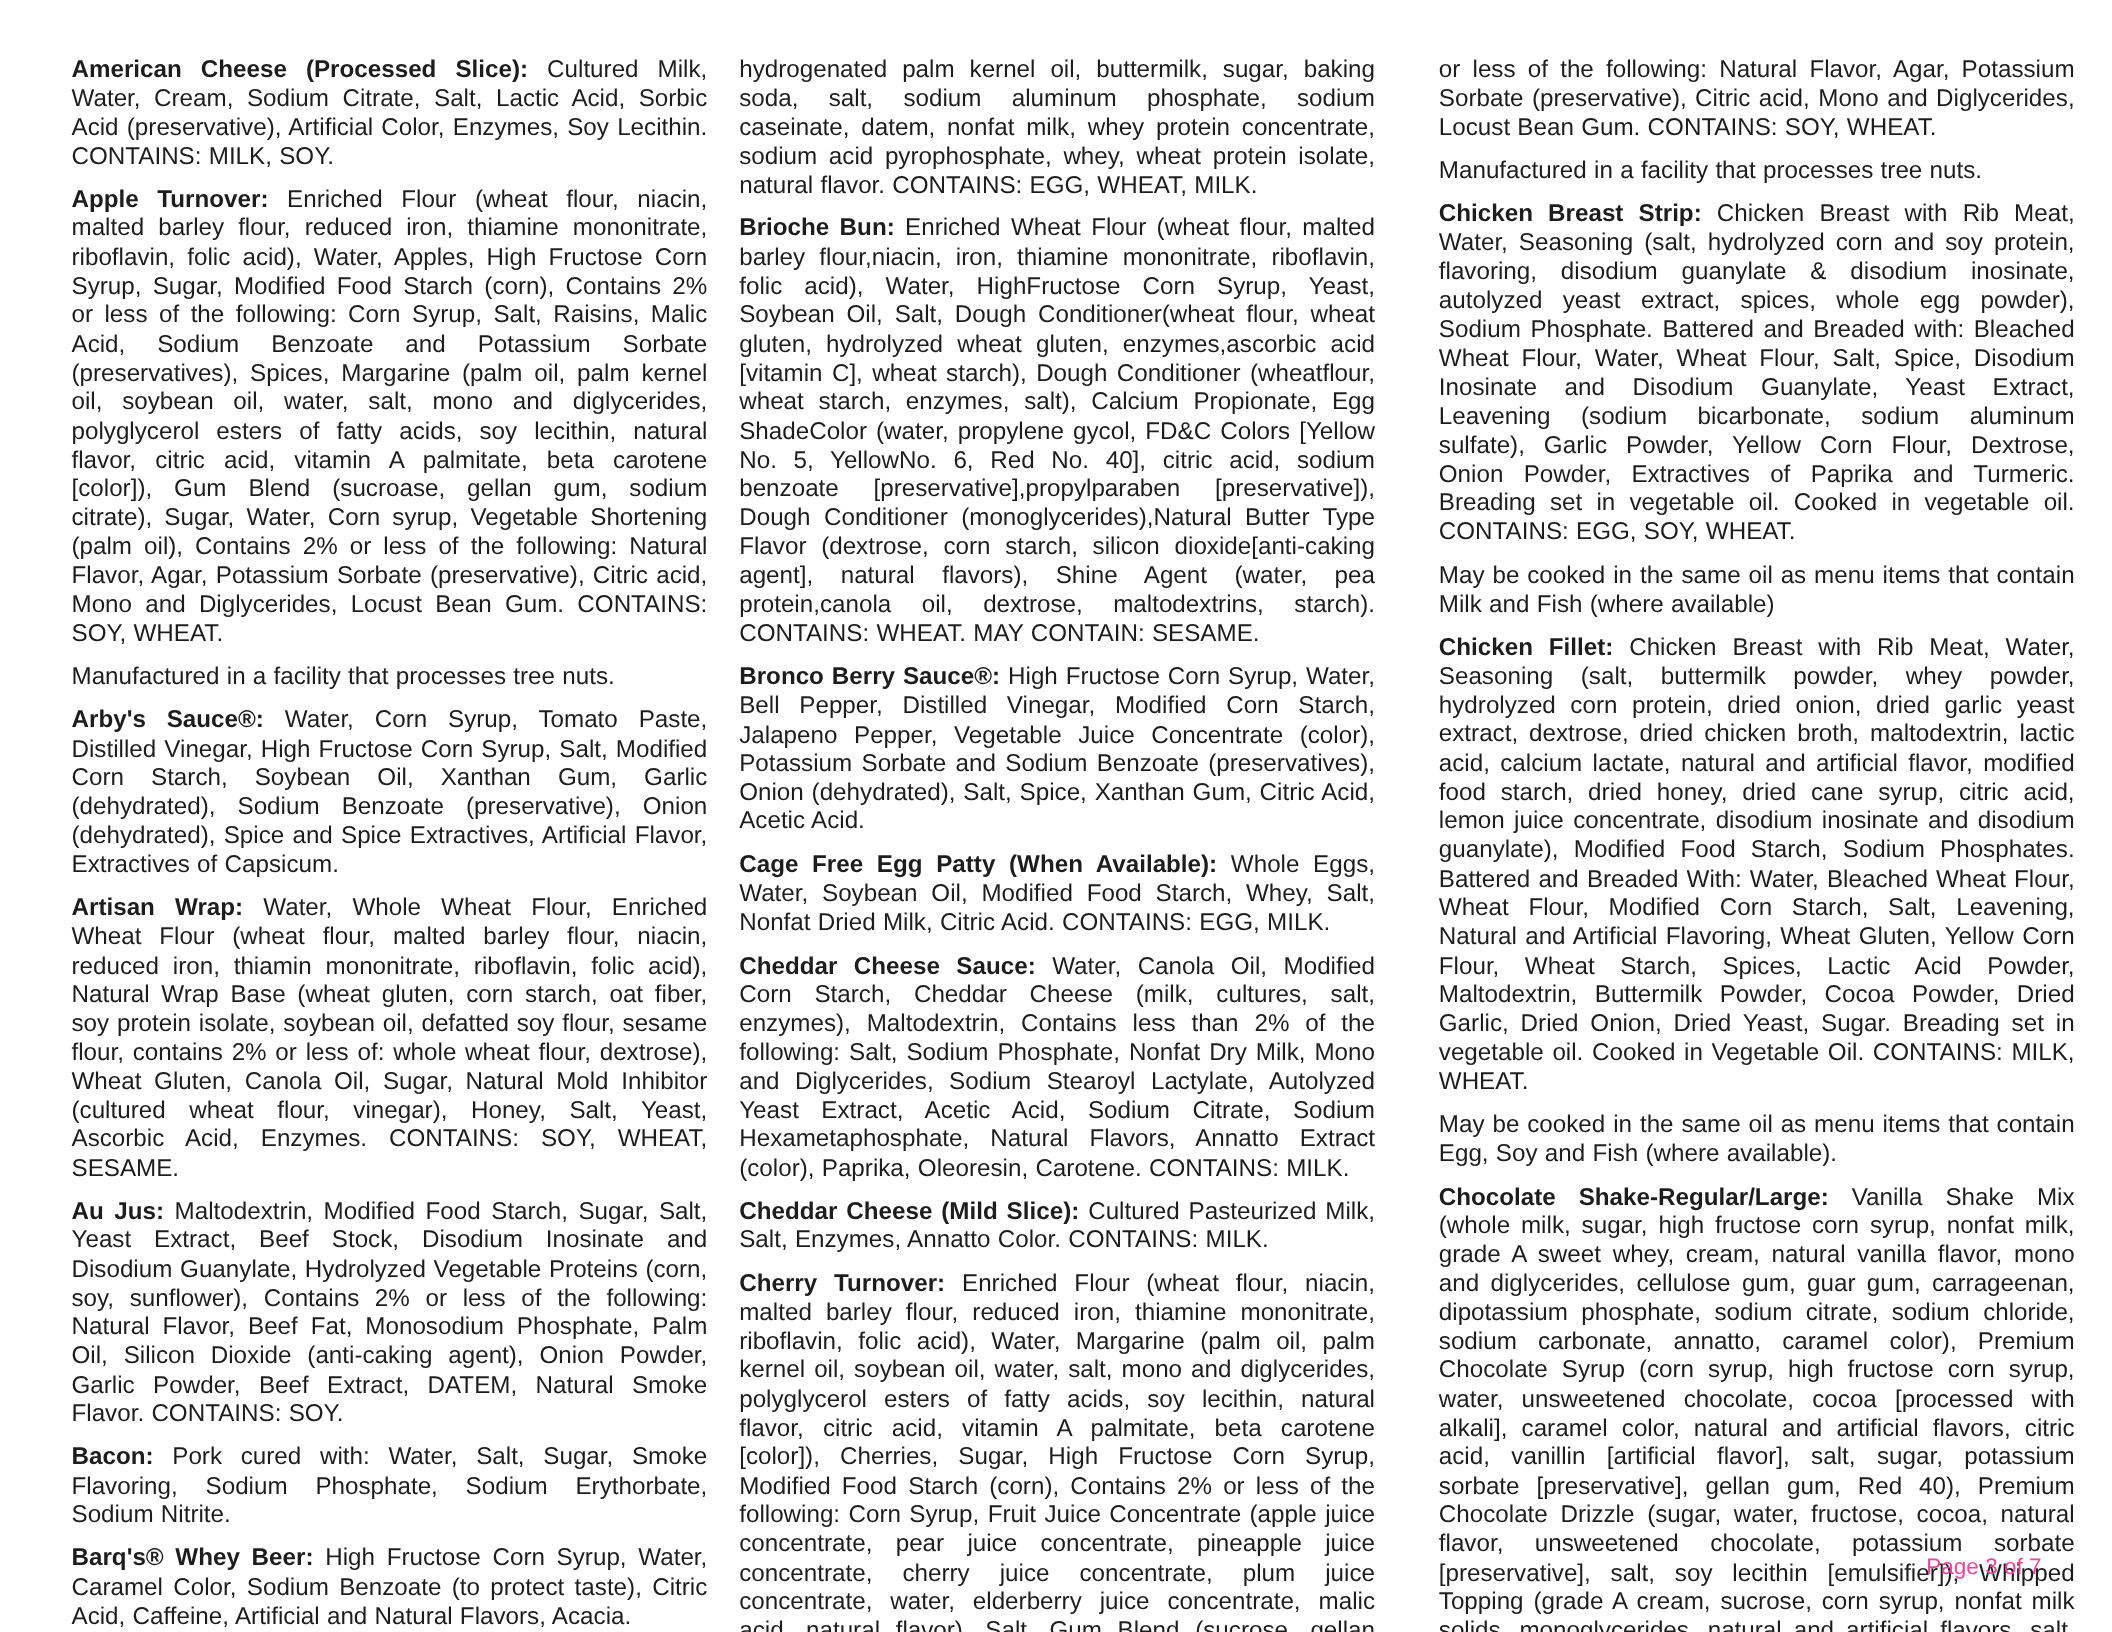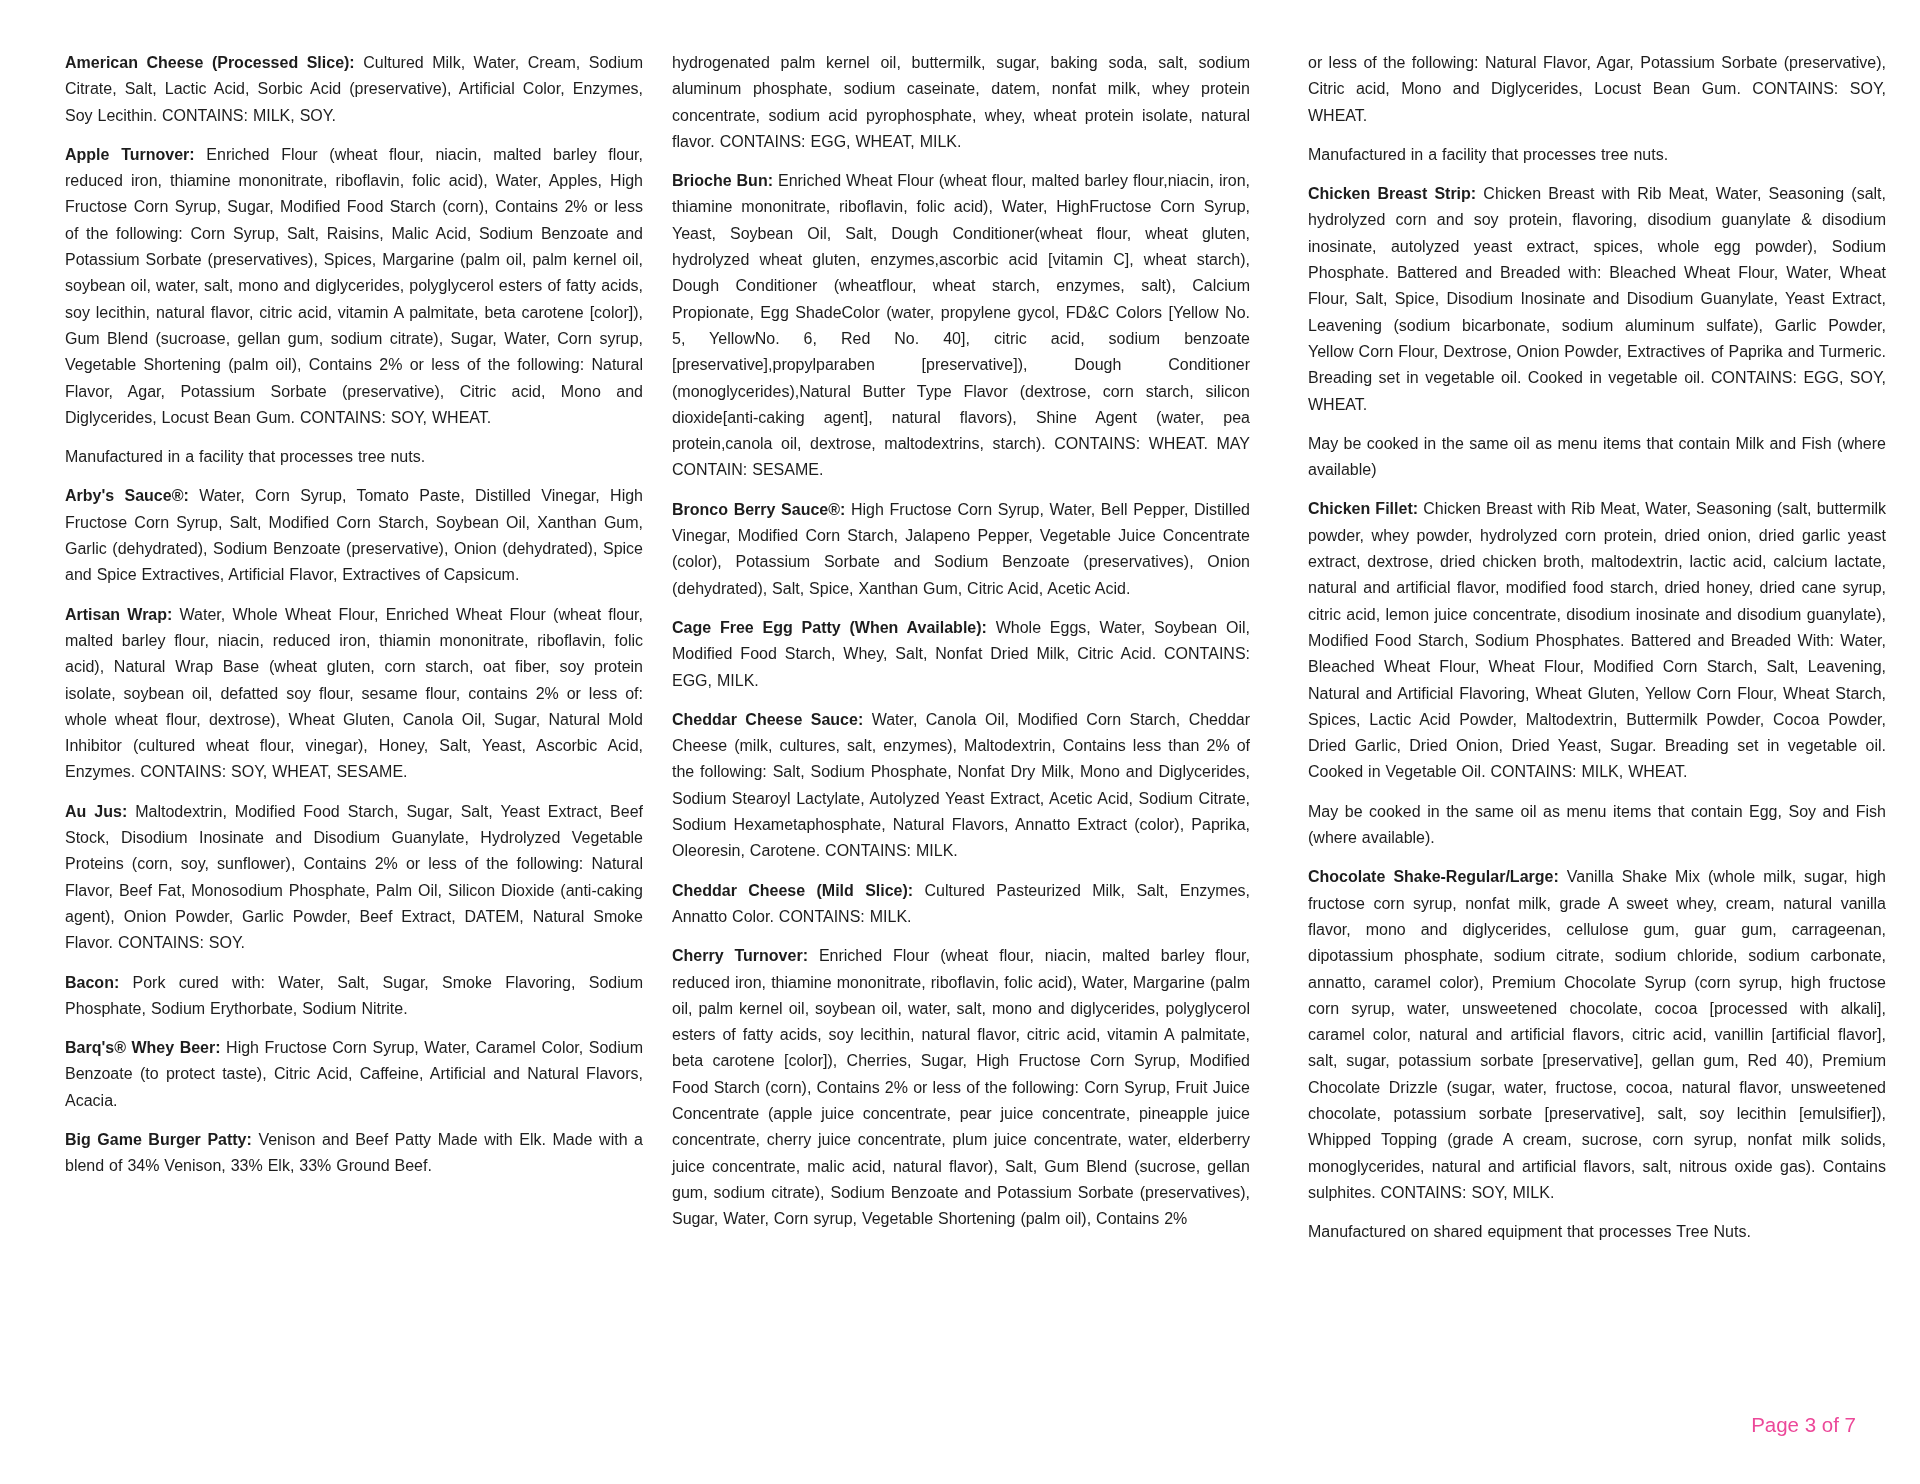--- a/index.html
+++ b/index.html
@@ -24,21 +24,21 @@
     position: absolute;
     top: 50px;
     width: 578px;
     text-align: justify;
   }
   .col-1 { left: 65px; }
   .col-2 { left: 672px; }
   .col-3 { left: 1308px; }
   p.block {
     margin: 0 0 13px 0;
-    font-size: 16px;
+    font-size: 22px;
     line-height: 26.3px;
     word-spacing: 0.5px;
   }
   p.block .item-title {
     font-weight: 700;
   }
   .page-footer {
     position: absolute;
     top: 1412px;
     right: 64px;

